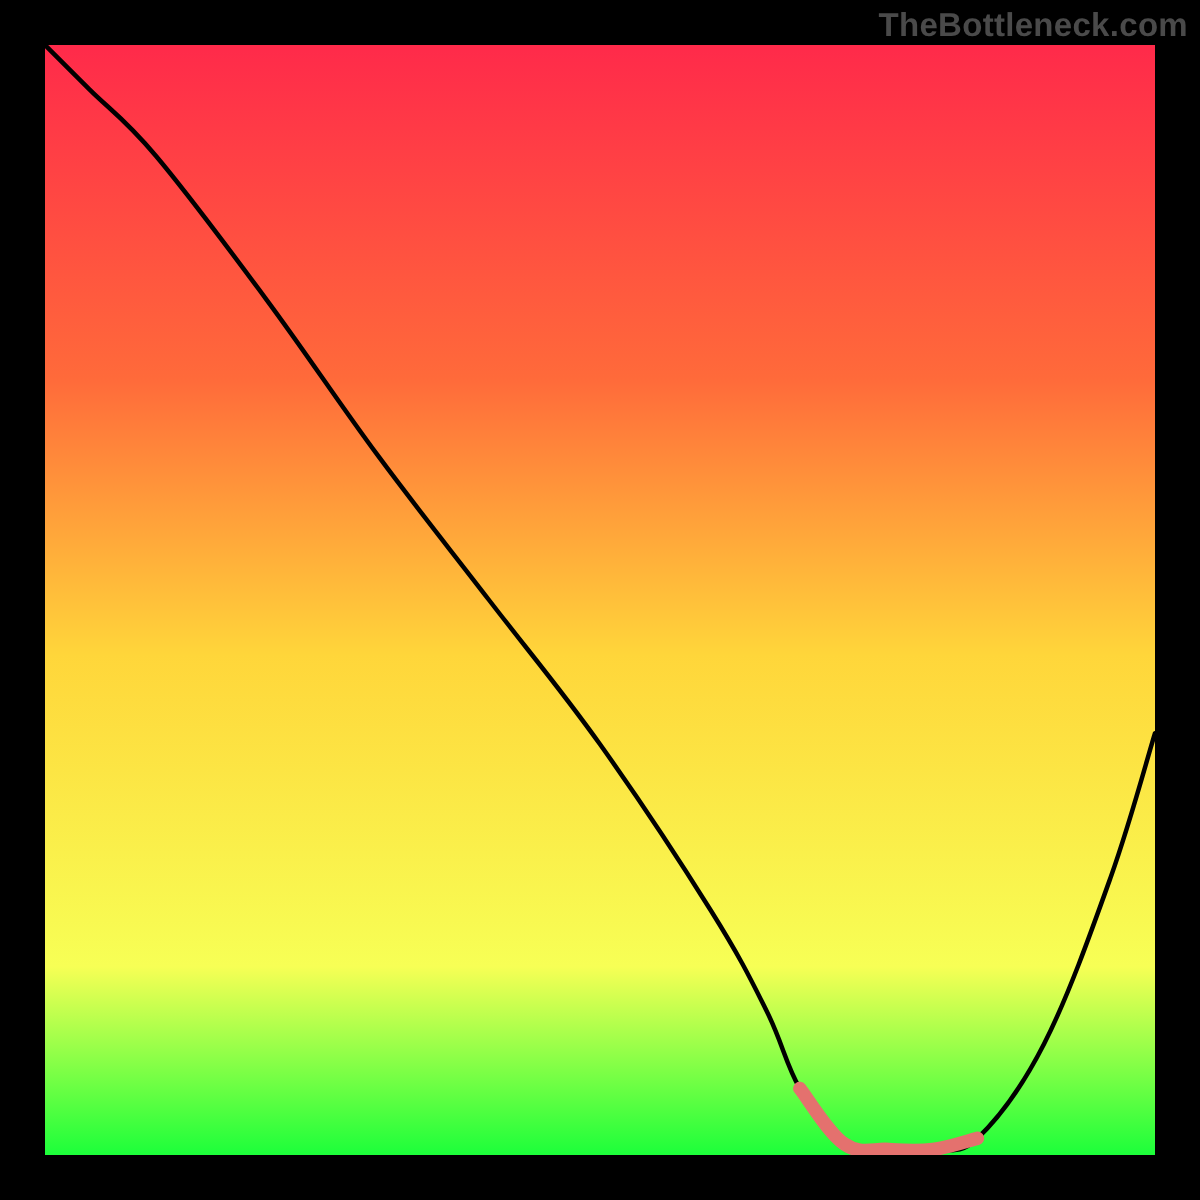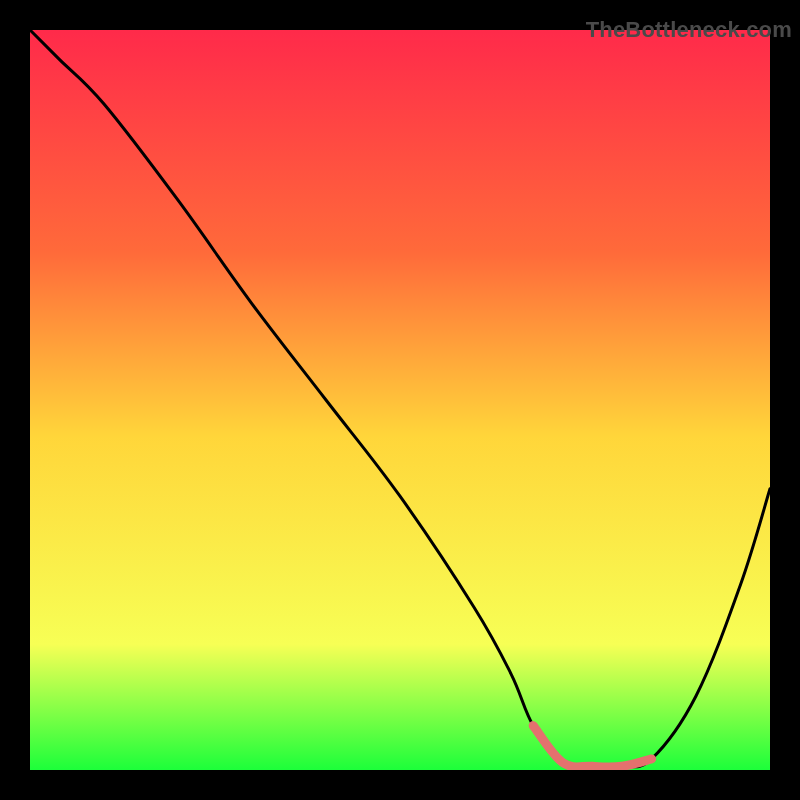--- a/index.html
+++ b/index.html
@@ -21,21 +21,21 @@
   }
   .plot-area {
     position: absolute;
     left: 0;
     top: 0;
     width: 740px;
     height: 740px;
   }
   .watermark {
     position: absolute;
-    top: 17px;
+    top: 4px;
     right: 8px;
     font-size: 22px;
     font-weight: 600;
     color: #4a4a4a;
     letter-spacing: 0.2px;
     z-index: 10;
   }
   svg { display: block; }
 </style>
 </head>

